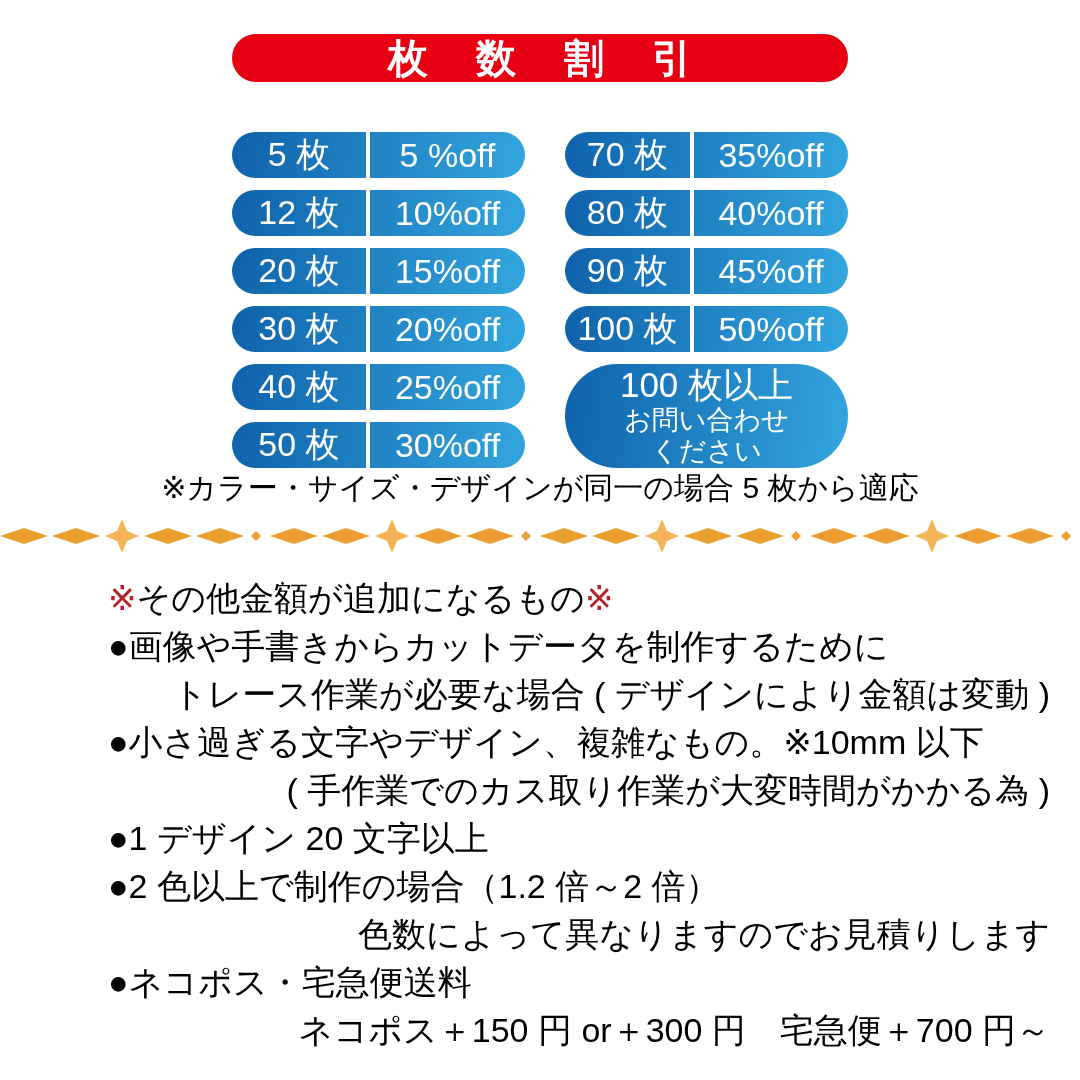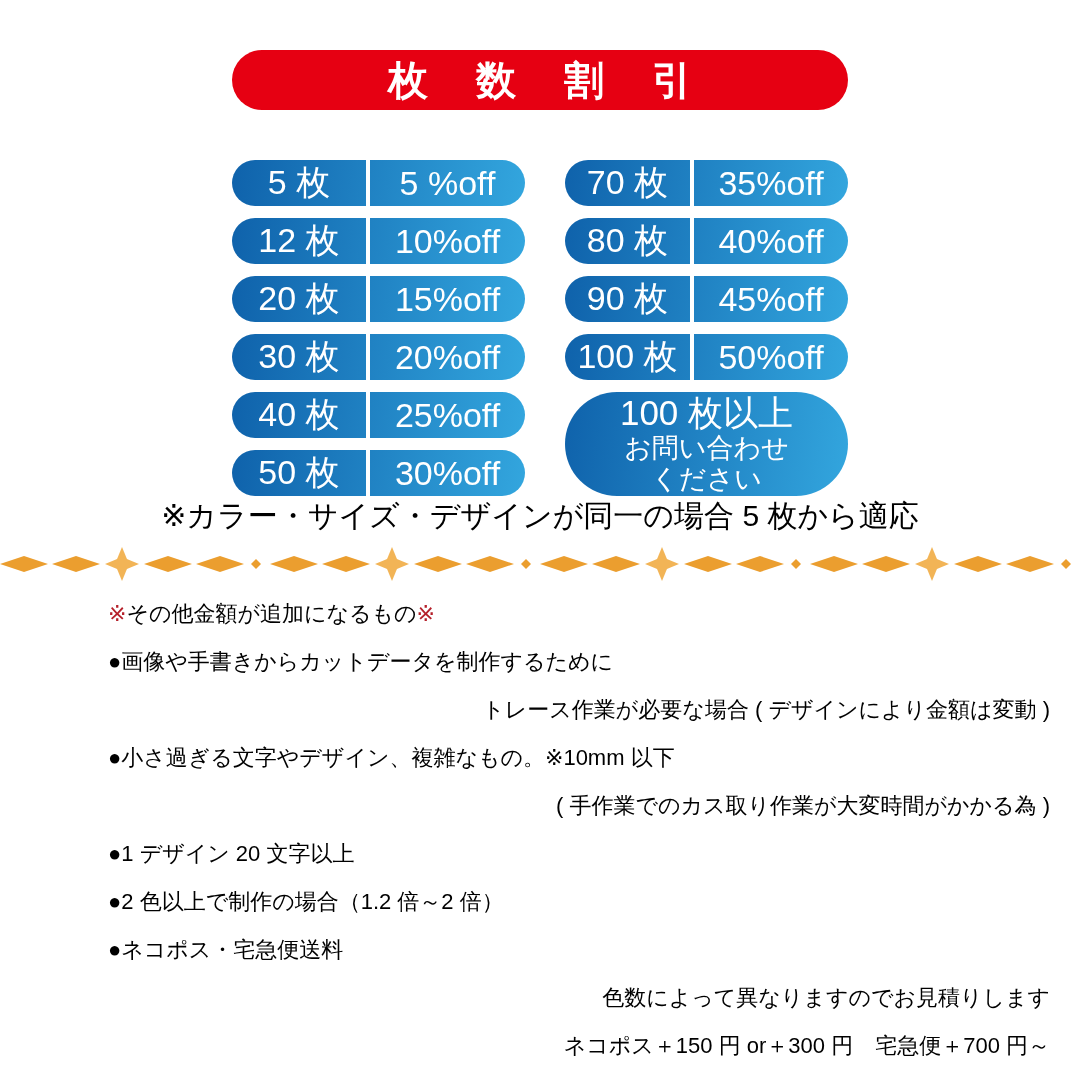--- a/index.html
+++ b/index.html
@@ -11,21 +11,21 @@
     --heading_red:#b5202a;
     --text:#111111;
   }
   html,body{margin:0;padding:0;background:#ffffff;}
   .page{
     position:relative;width:1080px;height:1080px;background:#ffffff;overflow:hidden;
     font-family:"Liberation Sans","DejaVu Sans",sans-serif;color:var(--text);
   }
   
   .banner{
-    width:616px;height:60px;margin:50px auto 0;background:var(--red);
+    width:616px;height:48px;margin:34px auto 0;background:var(--red);
     border-radius:30px;display:flex;align-items:center;justify-content:center;
   }
   .banner .title{
     color:#ffffff;font-size:40px;font-weight:bold;
     letter-spacing:48px;text-indent:48px;white-space:nowrap;
   }
   
   .table{width:616px;margin:28px auto 0;display:flex;gap:40px;}
   .col{display:flex;flex-direction:column;gap:12px;margin-top:22px;}
   .col-left{width:293px;}
@@ -49,21 +49,21 @@
   .contact .l1{font-size:35px;font-weight:500;line-height:40px;}
   .contact .l2,.contact .l3{font-size:27px;line-height:31px;}
   
   .table-note{text-align:center;font-size:30px;color:#000000;}
   
   .ornament{margin-top:9px;height:36px;width:1080px;}
   .ornament .dmd{fill:var(--orange);}
   .ornament .flw{fill:var(--orange_light);}
   .ornament .dot{fill:var(--orange);}
   
-  .notes{margin:8px 30px 0 108px;font-size:22px;line-height:48px;color:#000000;}
+  .notes{margin:20px 30px 0 108px;font-size:34px;line-height:48px;color:#000000;}
   .note-heading .red{color:var(--heading_red);}
   .note-line{white-space:nowrap;}
   .note-line.indent{padding-left:38px;text-align:right;}
 </style>
 </head>
 <body>
 
 <div class="page">
 
   <div class="banner">
@@ -148,18 +148,18 @@
   <div class="notes">
     <div class="note-heading">
       <span class="red">※</span><span>その他金額が追加になるもの</span><span class="red">※</span>
     </div>
     <div class="note-line">●画像や手書きからカットデータを制作するために</div>
     <div class="note-line indent">トレース作業が必要な場合 ( デザインにより金額は変動 )</div>
     <div class="note-line">●小さ過ぎる文字やデザイン、複雑なもの。※10mm 以下</div>
     <div class="note-line indent">( 手作業でのカス取り作業が大変時間がかかる為 )</div>
     <div class="note-line">●1 デザイン 20 文字以上</div>
     <div class="note-line">●2 色以上で制作の場合（1.2 倍～2 倍）</div>
+    <div class="note-line indent">色数によって異なりますのでお見積りします</div>
     <div class="note-line">●ネコポス・宅急便送料</div>
-    <div class="note-line indent">色数によって異なりますのでお見積りします</div>
     <div class="note-line indent">ネコポス＋150 円 or＋300 円　宅急便＋700 円～</div>
   </div>
 
 </div>
 
 </body></html>

